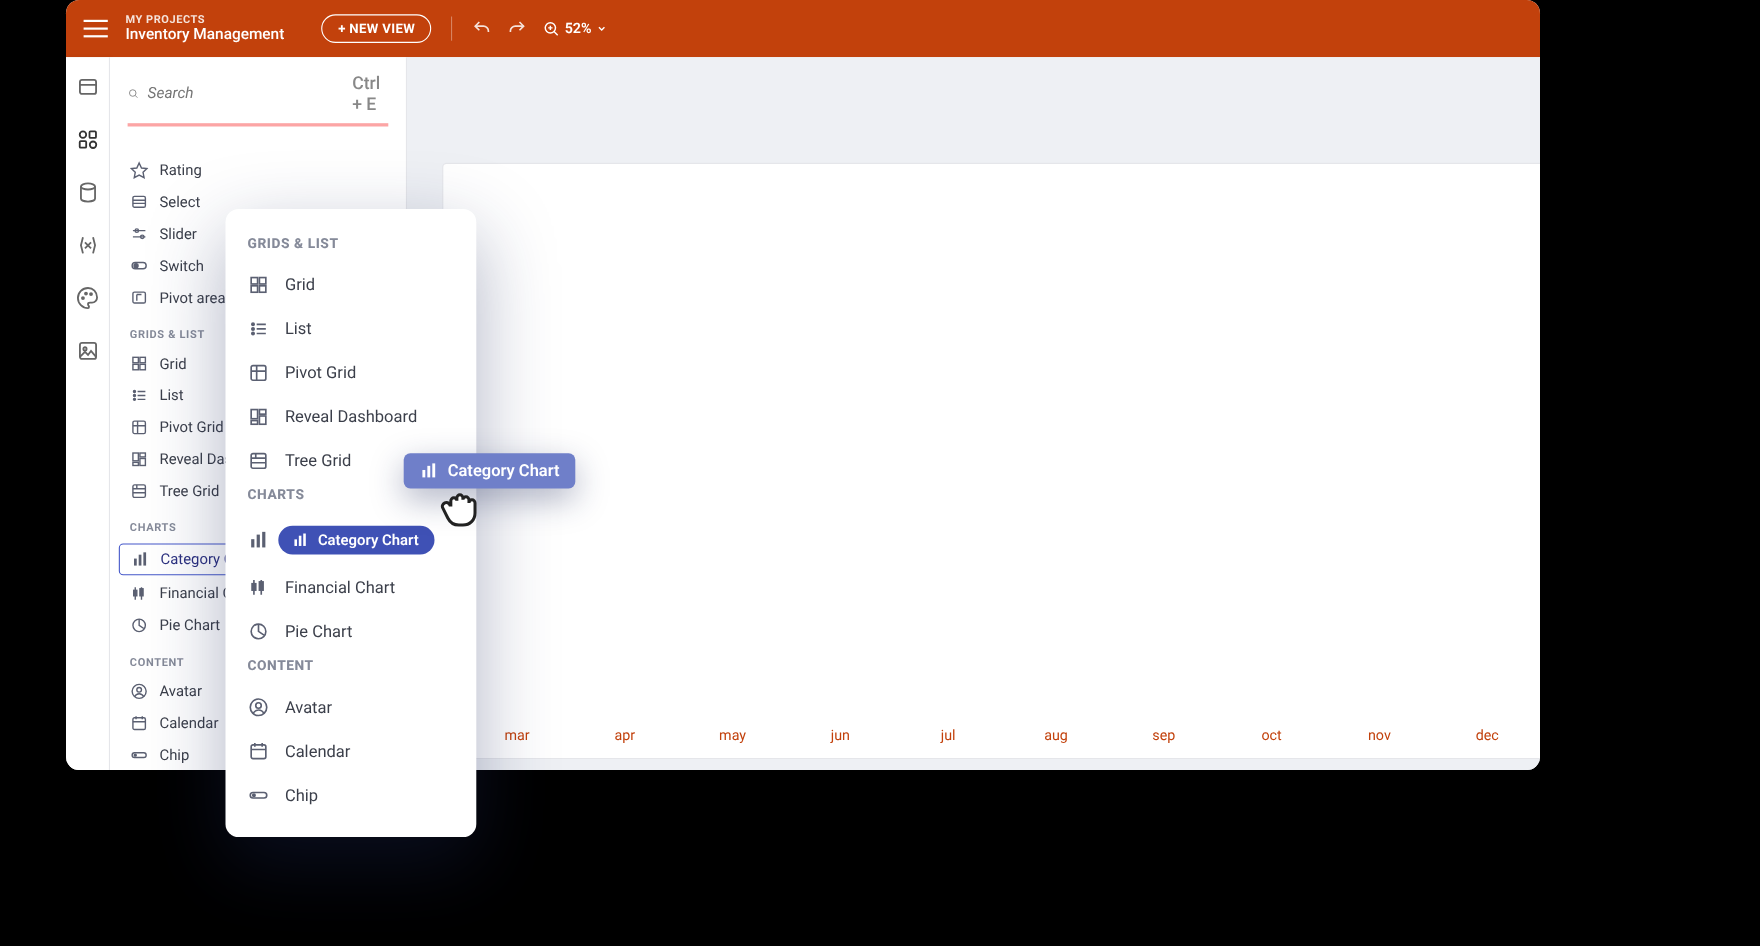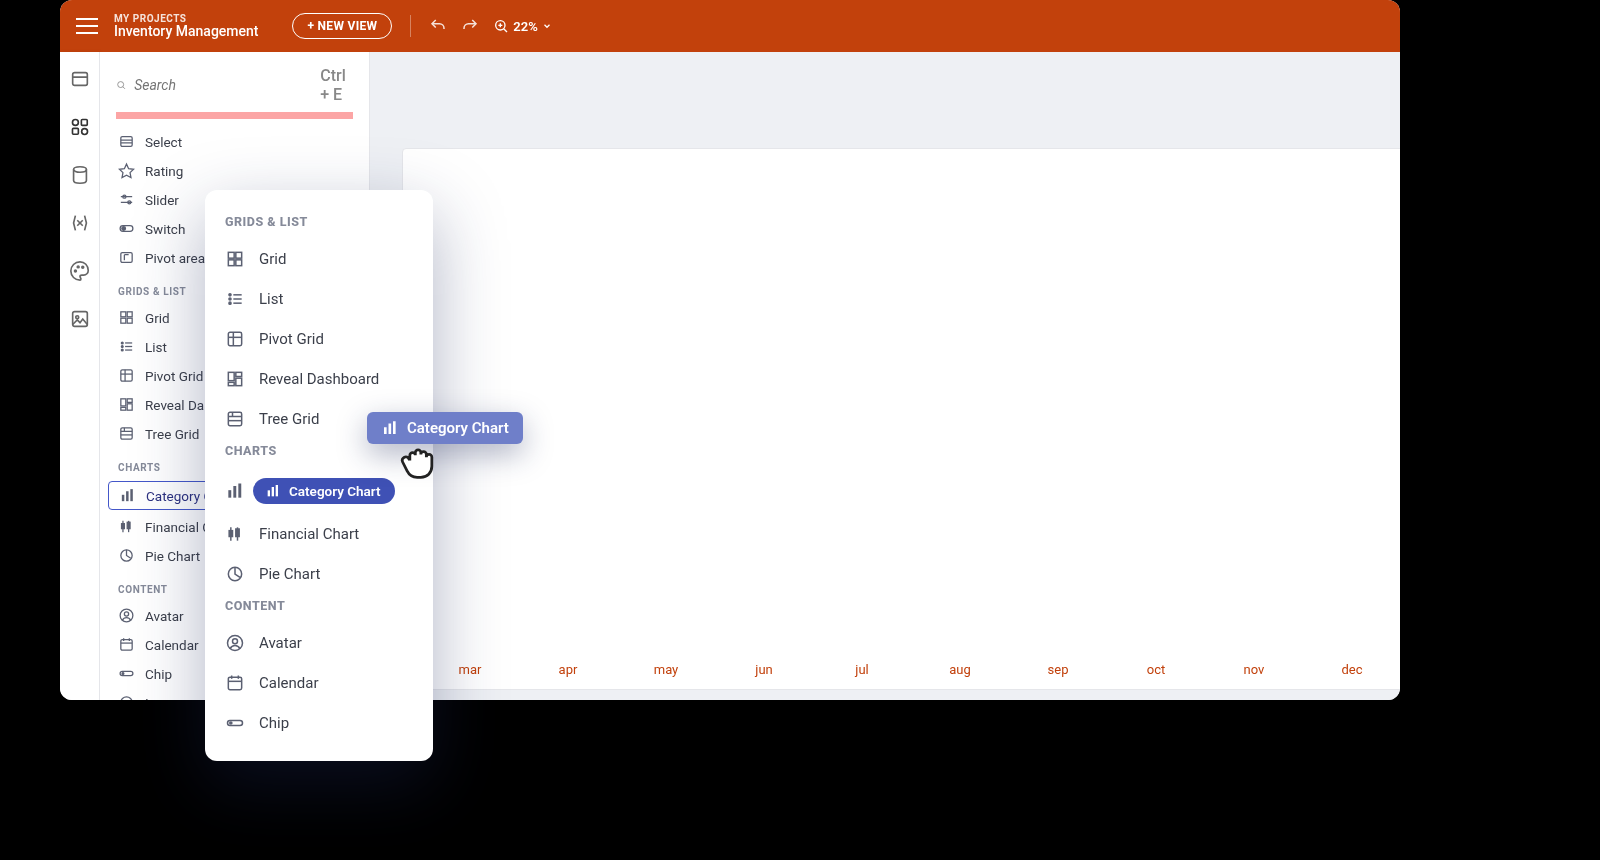--- a/index.html
+++ b/index.html
@@ -14,21 +14,21 @@
 .newview { margin-left:20px; border:1.5px solid #fff; border-radius:18px; padding:5px 14px; font-size:12px; font-weight:700; letter-spacing:.3px; background:transparent; color:#fff; cursor:pointer; }
 .divider-v { width:1px; height:22px; background:rgba(255,255,255,.35); margin:0 4px; }
 .tb-ico { width:18px; height:18px; opacity:.85; cursor:pointer; }
 .zoom { display:flex; align-items:center; gap:4px; font-size:13px; font-weight:600; cursor:pointer; }
 .zoom svg:last-child { width:10px; height:10px; }
 .body { flex:1; display:flex; min-height:0; }
 .rail { width:40px; background:#fff; border-right:1px solid #e5e6ea; display:flex; flex-direction:column; align-items:center; padding-top:16px; gap:26px; box-shadow:1px 0 4px rgba(0,0,0,.06); }
 .rail-item { width:22px; height:22px; color:#666; cursor:pointer; }
 .rail-item.active { color:#333; }
 .sidepanel { width:270px; background:#fff; border-right:1px solid #e5e6ea; overflow:hidden; display:flex; flex-direction:column; }
-.search-row { display:flex; align-items:center; margin:14px 16px 4px; border-bottom:7px solid #fca5a5; padding-bottom:8px; gap:8px; }
+.search-row { display:flex; align-items:center; margin:14px 16px 21px; border-bottom:3px solid #fca5a5; padding-bottom:8px; gap:8px; }
 .search-row .sico { width:16px; height:16px; color:#888; }
 .search-row input { flex:1; border:none; outline:none; font-size:14px; color:#888; font-style:italic; }
 .search-row .shortcut { font-size:16px; color:#888; font-weight:500; }
 .sp-list { flex:1; overflow:hidden; padding:4px 0 10px; }
 .sp-head { font-size:10px; font-weight:700; letter-spacing:.6px; color:#858a99; padding:14px 18px 6px; }
 .sp-item { display:flex; align-items:center; gap:10px; padding:6px 18px; font-size:13.5px; color:#3b3f4a; cursor:pointer; }
 .sp-item svg { width:17px; height:17px; flex:0 0 17px; color:#5b6072; }
 .sp-item.sel { border:1.5px solid #4457c9; border-radius:4px; margin:2px 8px; padding:5px 10px; color:#2c3180; }
 .canvas { flex:1; background:#eef0f4; position:relative; padding:46px 30px 24px 30px; }
 .chart-wrap { position:absolute; left:32px; right:-20px; top:96px; bottom:10px; background:#fff; border:1px solid #e5e6ea; border-radius:4px; padding:18px 22px 12px; display:flex; flex-direction:column; }
@@ -74,21 +74,21 @@
         <path d="M15 14l5-5-5-5"></path>
         <path d="M20 9H10a6 6 0 00-6 6v1"></path>
       </svg>
     <div class="zoom">
       <svg viewBox="0 0 24 24" width="16" height="16" fill="none" stroke="currentColor" stroke-width="2">
           <circle cx="11" cy="11" r="7"></circle>
           <line x1="11" y1="8" x2="11" y2="14"></line>
           <line x1="8" y1="11" x2="14" y2="11"></line>
           <line x1="21" y1="21" x2="16" y2="16"></line>
         </svg>
-      <span>22%</span>
+      <span>52%</span>
       <svg viewBox="0 0 24 24" fill="none" stroke="currentColor" stroke-width="3">
           <polyline points="6 9 12 15 18 9"></polyline>
         </svg>
     </div>
   </div>
 
   <div class="body">
     <div class="rail">
       <svg class="rail-item" viewBox="0 0 24 24" fill="none" stroke="currentColor" stroke-width="1.8">
           <rect x="4" y="5" width="16" height="14" rx="2"></rect>
@@ -128,31 +128,31 @@
         <svg class="sico" viewBox="0 0 24 24" fill="none" stroke="currentColor" stroke-width="2">
             <circle cx="11" cy="11" r="7"></circle>
             <line x1="21" y1="21" x2="16" y2="16"></line>
           </svg>
         <input placeholder="Search" style="">
         <span class="shortcut">Ctrl + E</span>
       </div>
       <div class="sp-list" id="sp-list">
           <div class="sp-item">
             <svg viewBox="0 0 24 24" fill="none" stroke="currentColor" stroke-width="1.8">
+              <polygon points="12 3 15 9.5 22 10.3 17 15 18.3 22 12 18.6 5.7 22 7 15 2 10.3 9 9.5 12 3"></polygon>
+            </svg>
+            <span>Rating</span>
+          </div>
+          <div class="sp-item">
+            <svg viewBox="0 0 24 24" fill="none" stroke="currentColor" stroke-width="1.8">
               <rect x="4" y="5" width="16" height="14" rx="2"></rect>
               <line x1="4" y1="10" x2="20" y2="10"></line>
               <line x1="4" y1="14" x2="20" y2="14"></line>
             </svg>
             <span>Select</span>
-          </div>
-          <div class="sp-item">
-            <svg viewBox="0 0 24 24" fill="none" stroke="currentColor" stroke-width="1.8">
-              <polygon points="12 3 15 9.5 22 10.3 17 15 18.3 22 12 18.6 5.7 22 7 15 2 10.3 9 9.5 12 3"></polygon>
-            </svg>
-            <span>Rating</span>
           </div>
           <div class="sp-item">
             <svg viewBox="0 0 24 24" fill="none" stroke="currentColor" stroke-width="1.8">
               <line x1="4" y1="8" x2="20" y2="8"></line>
               <circle cx="9" cy="8" r="2.2"></circle>
               <line x1="4" y1="16" x2="20" y2="16"></line>
               <circle cx="16" cy="16" r="2.2"></circle>
             </svg>
             <span>Slider</span>
           </div>

